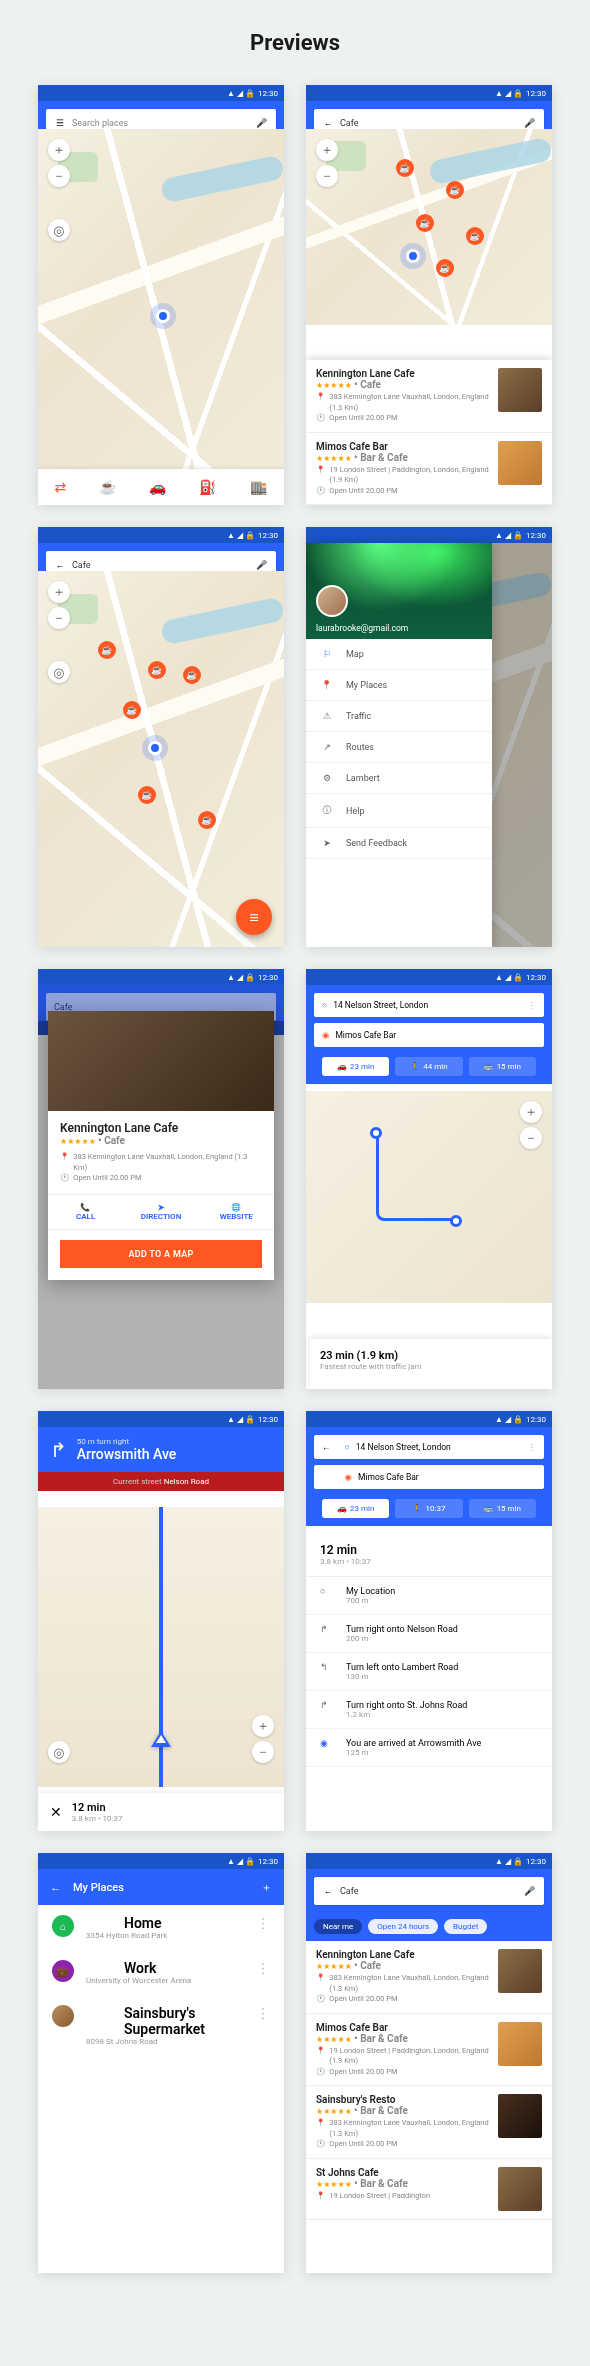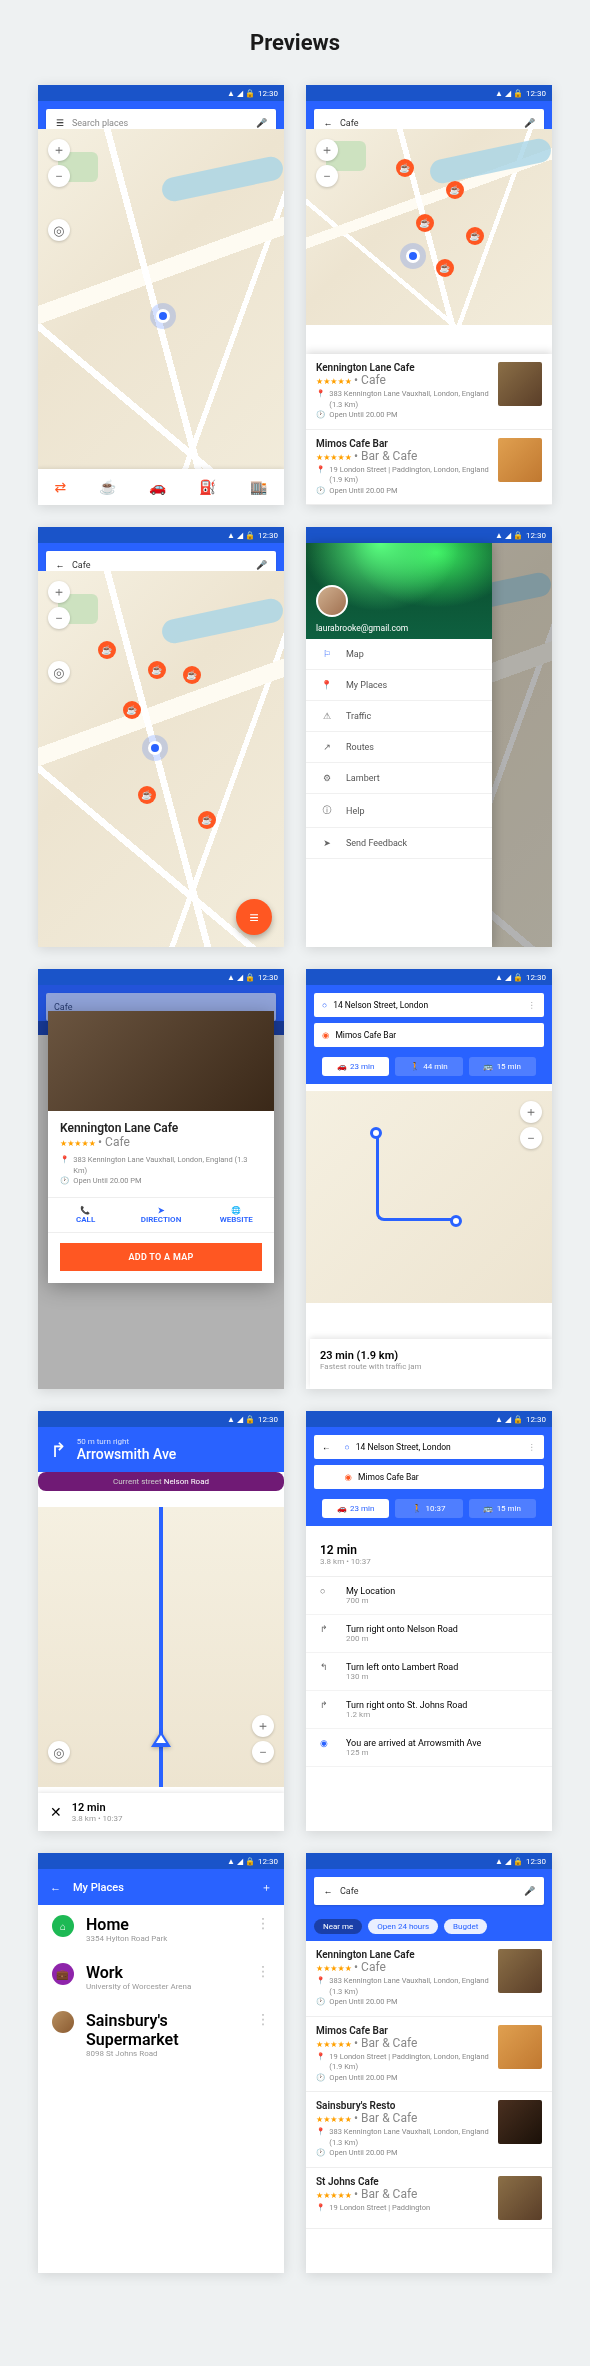--- a/index.html
+++ b/index.html
@@ -27,21 +27,21 @@
 .mapbtn { position:absolute; width:22px; height:22px; background:#fff; border-radius:50%; box-shadow:0 1px 3px rgba(0,0,0,0.2); display:flex; align-items:center; justify-content:center; color:#666; font-size:13px; font-weight:300; }
 .bluedot { position:absolute; width:14px; height:14px; background:#2962ff; border:3px solid #fff; border-radius:50%; box-shadow:0 0 0 6px rgba(41,98,255,0.2); }
 .orangepin { position:absolute; width:18px; height:18px; background:#ff5722; border-radius:50%; display:flex; align-items:center; justify-content:center; color:#fff; font-size:9px; }
 .bottombar { position:absolute; bottom:0; left:0; right:0; height:36px; background:#fff; display:flex; justify-content:space-around; align-items:center; box-shadow:0 -1px 4px rgba(0,0,0,0.1); }
 .bottombar .bicon { color:#ff5722; font-size:14px; }
 .card-list { position:absolute; bottom:0; left:0; right:0; background:#fff; box-shadow:0 -2px 8px rgba(0,0,0,0.15); max-height:180px; overflow:hidden; }
 .place-card { padding:8px 10px; border-bottom:1px solid #eee; display:flex; gap:8px; }
 .place-info { flex:1; }
 .place-name { font-weight:600; font-size:10px; color:#222; }
 .stars { color:#ffa000; font-size:8px; }
-.place-type { color:#888; font-size:12px; }
+.place-type { color:#888; font-size:10px;font-weight:bold; }
 .meta { color:#888; font-size:7.5px; line-height:1.4; margin-top:2px; }
 .meta .row { display:flex; gap:4px; align-items:flex-start; }
 .thumb { width:44px; height:44px; background:linear-gradient(135deg,#8b6f47,#5a3e28); border-radius:2px; flex-shrink:0; }
 .thumb.food { background:linear-gradient(135deg,#e0a050,#c07830); }
 .thumb.dark { background:linear-gradient(135deg,#4a3020,#1a1008); }
 .fab { position:absolute; bottom:12px; right:12px; width:36px; height:36px; background:#ff5722; border-radius:50%; box-shadow:0 3px 6px rgba(0,0,0,0.3); display:flex; align-items:center; justify-content:center; color:#fff; font-size:16px; }
 .drawer { position:absolute; top:16px; left:0; bottom:0; width:186px; background:#fff; box-shadow:2px 0 10px rgba(0,0,0,0.2); z-index:10; }
 .drawer-head { height:96px; background:linear-gradient(180deg,#0a4a2a,#0e6040); position:relative; overflow:hidden; }
 .aurora { position:absolute; inset:0; background:radial-gradient(ellipse at 40% 0%,#5aff80,transparent 50%),radial-gradient(ellipse at 70% 10%,#3aef60,transparent 45%); }
 .avatar { position:absolute; bottom:22px; left:10px; width:32px; height:32px; border-radius:50%; background:linear-gradient(135deg,#d0b090,#a07050); border:2px solid #fff; }
@@ -59,39 +59,39 @@
 .route-row { background:#fff; border-radius:2px; height:24px; display:flex; align-items:center; padding:0 8px; margin-bottom:6px; font-size:8.5px; gap:6px; }
 .route-modes { display:flex; gap:6px; padding:4px 8px 8px; }
 .mode-chip { flex:1; background:rgba(255,255,255,0.18); color:#fff; border-radius:3px; padding:5px 0; text-align:center; font-size:8px; display:flex; align-items:center; justify-content:center; gap:3px; }
 .mode-chip.active { background:#fff; color:#2962ff; }
 .route-map { position:absolute; top:122px; left:0; right:0; bottom:86px; background:linear-gradient(135deg,#f5f0e1,#ede4d0); overflow:hidden; }
 .route-line { position:absolute; border-left:3px solid #2962ff; border-bottom:3px solid #2962ff; }
 .route-pt { position:absolute; width:12px; height:12px; border:3px solid #2962ff; background:#fff; border-radius:50%; }
 .bottom-panel { position:absolute; bottom:0; left:4px; right:0; background:#fff; padding:10px; box-shadow:0 -2px 6px rgba(0,0,0,0.1); }
 .nav-top { background:#2962ff; color:#fff; padding:10px 12px; }
 .nav-top .big { font-size:14px; font-weight:500; }
-.nav-cur { background:#701a75; color:#ccc; font-size:8px; padding:5px 12px; text-align:center;border-radius:8px; }
+.nav-cur { background:#b91c1c; color:#ccc; font-size:8px; padding:5px 12px; text-align:center; }
 .nav-map { position:absolute; top:96px; left:0; right:0; bottom:44px; background:linear-gradient(180deg,#f5f0e1,#ede4d0); }
 .nav-route { position:absolute; left:50%; top:0; bottom:0; width:4px; background:#2962ff; transform:translateX(-50%); }
 .nav-arrow { position:absolute; bottom:40px; left:50%; transform:translateX(-50%); width:0; height:0; border-left:10px solid transparent; border-right:10px solid transparent; border-bottom:16px solid #2962ff; filter:drop-shadow(0 1px 2px rgba(0,0,0,0.3)); }
 .nav-arrow::after { content:""; position:absolute; top:4px; left:-5px; border-left:5px solid transparent; border-right:5px solid transparent; border-bottom:8px solid #fff; }
 .nav-bottom { position:absolute; bottom:0; left:0; right:0; background:#fff; padding:8px 12px; display:flex; align-items:center; gap:10px; box-shadow:0 -1px 4px rgba(0,0,0,0.1); }
 .step-list { position:absolute; top:122px; left:0; right:0; bottom:0; background:#fff; overflow-y:auto; }
 .step-head { padding:10px 14px; border-bottom:1px solid #eee; }
 .step { padding:9px 14px; display:flex; gap:12px; border-bottom:1px solid #f3f3f3; font-size:9px; }
 .step .sicon { width:14px; color:#666; }
 .step .stext { flex:1; }
 .step .dist { color:#999; font-size:8px; }
 .appbar { background:#2962ff; color:#fff; height:36px; display:flex; align-items:center; padding:0 12px; gap:12px; font-size:11px; font-weight:500; }
 .list-body { background:#fff; position:absolute; top:52px; left:0; right:0; bottom:0; }
 .li { padding:10px 14px; display:flex; gap:12px; align-items:flex-start; }
 .li .dot { width:22px; height:22px; border-radius:50%; display:flex; align-items:center; justify-content:center; color:#fff; font-size:10px; flex-shrink:0; }
 .dot.green { background:#1db954; } .dot.purple { background:#8e24aa; } .dot.img { background:linear-gradient(135deg,#b89060,#8a5a30); }
 .li .ltxt { flex:1; }
-.li .lname { font-weight:600; font-size:16px; } .li .lsub { color:#999; font-size:8px; }
+.li .lname { font-weight:600; font-size:14px;margin-left:38px; } .li .lsub { color:#999; font-size:8px; }
 .li .more { color:#bbb; font-size:14px; }
 .chips { background:#2962ff; padding:6px 8px 10px; display:flex; gap:6px; }
 .chip { background:rgba(255,255,255,0.9); color:#2962ff; border-radius:10px; padding:3px 9px; font-size:8px; }
 .chip.active { background:#1a3fa8; color:#fff; }
 .results { background:#fff; position:absolute; top:88px; left:0; right:0; bottom:0; overflow:hidden; }
 </style>
 </head>
 <body>
 
 <div class="page-title">Previews</div>

